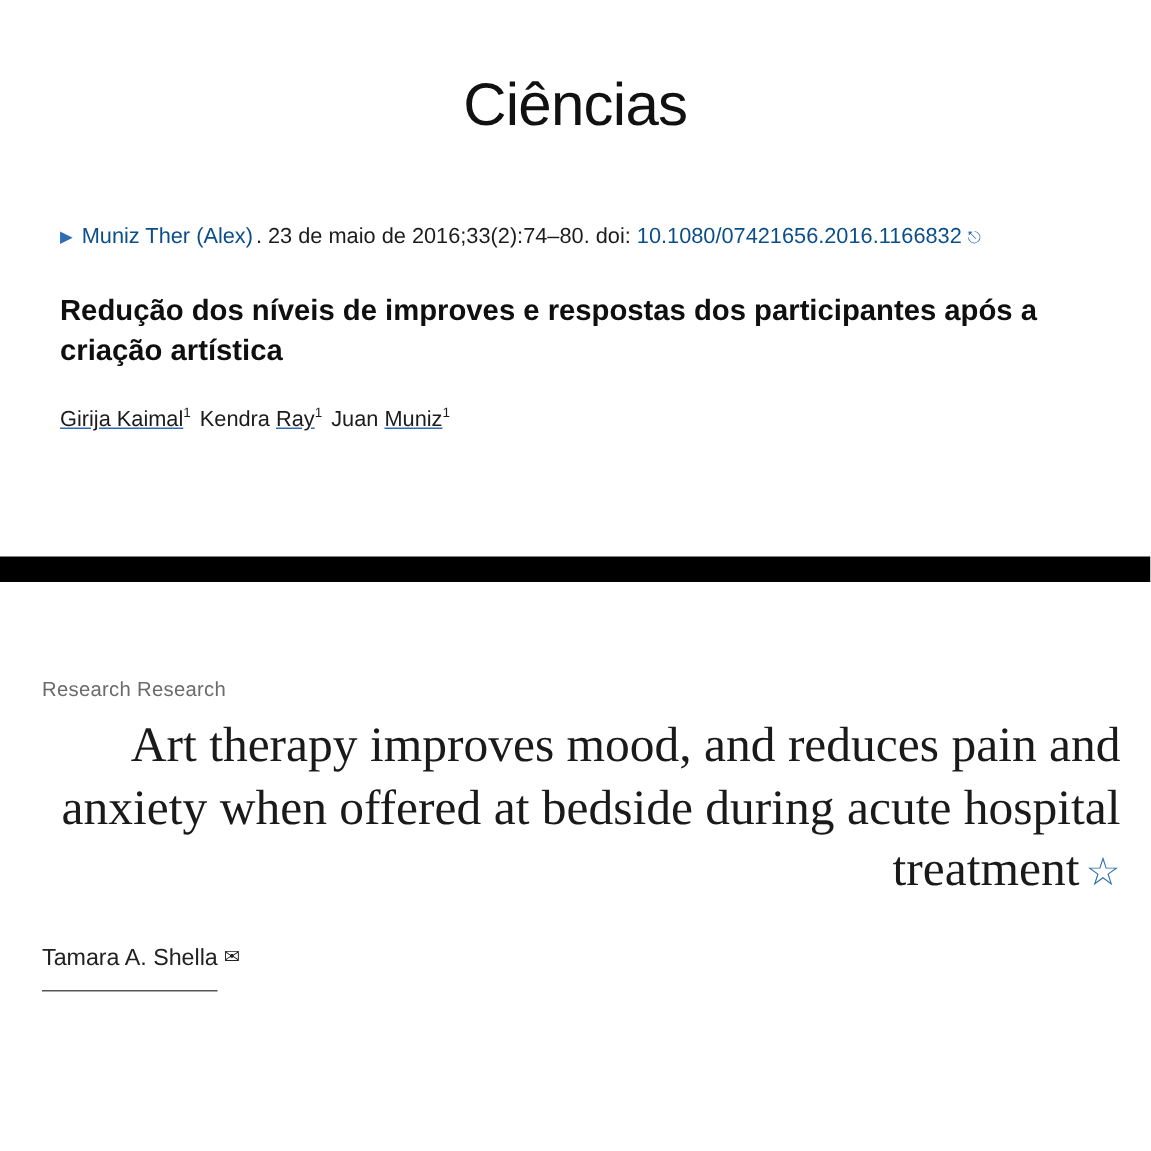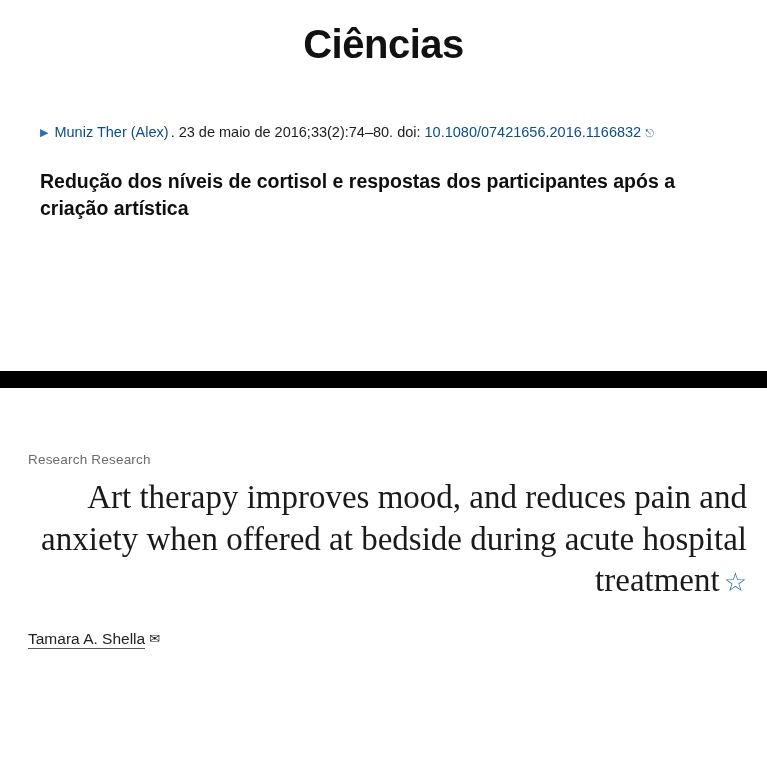--- a/index.html
+++ b/index.html
@@ -13,26 +13,26 @@
     font-family: "Liberation Sans", sans-serif;
     color: #1a1a1a;
     overflow: hidden;
     position: relative;
   }
 
   
   .slide-title {
     text-align: center;
     font-family: "Liberation Sans", sans-serif;
-    font-weight: bold;
+    font-weight: normal;
     font-size: 40px;
     letter-spacing: -0.5px;
     color: #111111;
     margin: 0;
-    padding-top: 22px;
+    padding-top: 48px;
     line-height: 1.1;
   }
 
   
   .pubmed-block {
     padding: 0 40px;
     margin-top: 56px;
   }
 
   .citation-line {
@@ -146,21 +146,21 @@
   }
   .sd-author {
     margin-top: 28px;
     font-family: "Liberation Sans", sans-serif;
     font-size: 15.5px;
     color: #222222;
     display: inline-block;
   }
   .sd-author-name {
     border-bottom: 1px solid #555;
-    padding-bottom: 0;
+    padding-bottom: 12px;
     display: inline-block;
   }
   .mail-icon {
     font-size: 13px;
     margin-left: 4px;
     color: #222;
     position: relative;
     top: -1px;
   }
 </style>
@@ -172,22 +172,25 @@
 <div class="pubmed-block">
 
   <div class="citation-line">
     <span class="caret-icon">▶</span>
     <span class="journal-name">Muniz Ther (Alex)</span>
     <span class="cite-rest">. 23 de maio de 2016;33(2):74–80. doi:</span>
     <span class="doi-link">10.1080/07421656.2016.1166832</span>
     <span class="ext-icon">⎋</span>
   </div>
 
-  <div class="article-title">Redução dos níveis de cortisol e respostas dos participantes após a criação artística</div>
+  <div class="article-title">Redução dos níveis de improves e respostas dos participantes após a criação artística</div>
 
+  <div class="authors-line">
+    <span class="author"><span class="first-author">Girija Kaimal</span></span><span class="author-sup">1</span><span class="author">Kendra <span class="underlined">Ray</span></span><span class="author-sup">1</span><span class="author">Juan <span class="underlined">Muniz</span></span><span class="author-sup">1</span>
+  </div>
 
 </div>
 
 <div class="black-band"></div>
 
 <div class="sd-block">
   <div class="sd-kicker">Research Research</div>
   <h2 class="sd-title"><span>Art therapy improves mood, and reduces pain and anxiety when offered at bedside during acute hospital treatment</span><span class="star-icon">☆</span></h2>
   <div class="sd-author"><span class="sd-author-name">Tamara A. Shella</span><span class="mail-icon">✉</span></div>
 </div>

